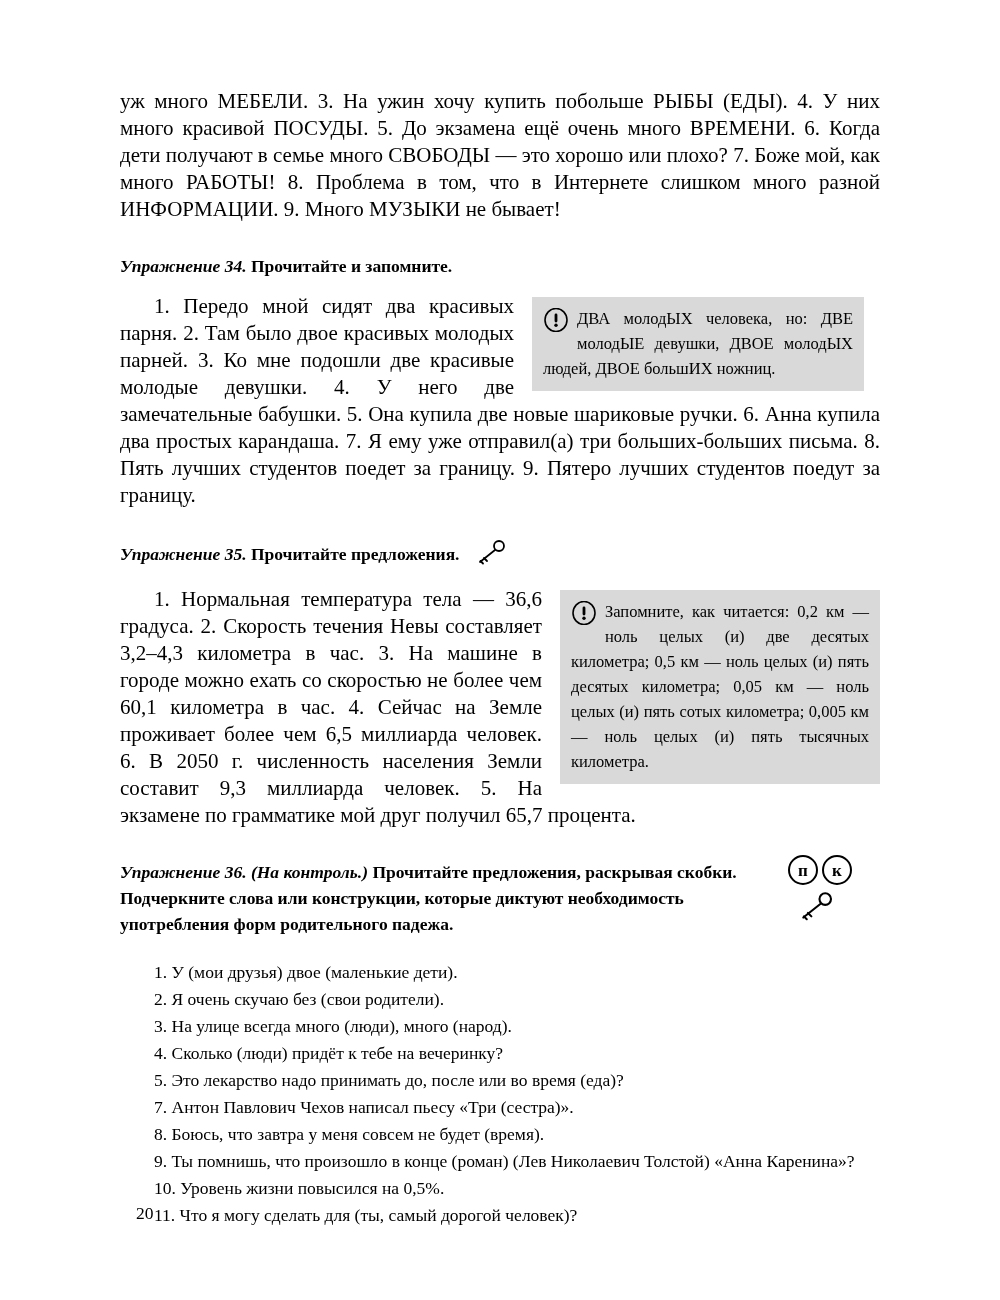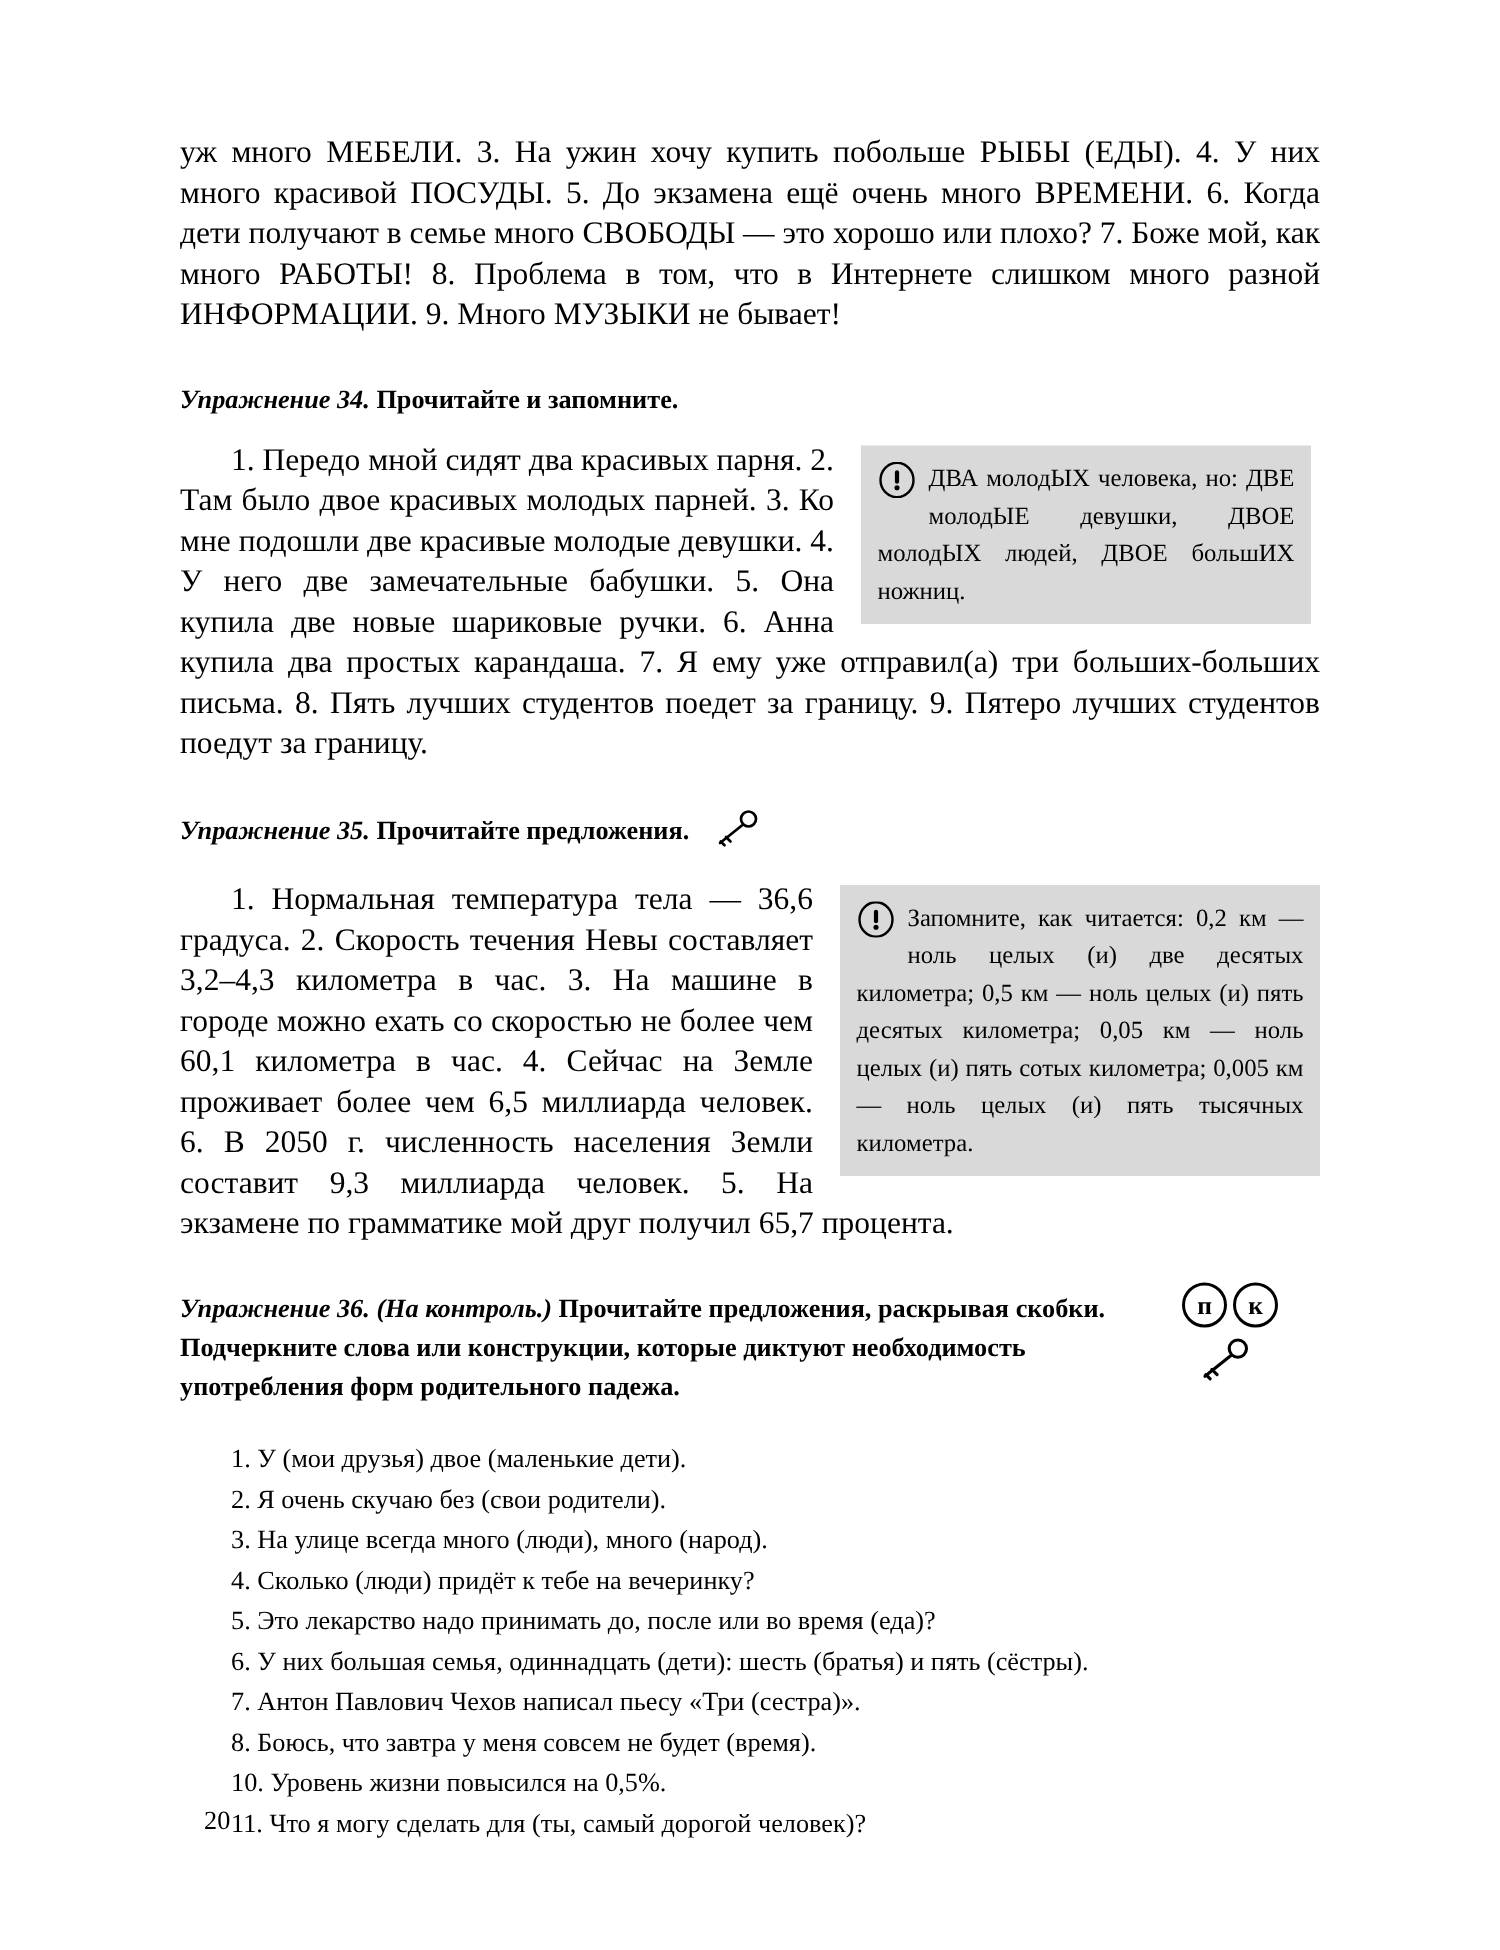--- a/index.html
+++ b/index.html
@@ -57,22 +57,22 @@
     position: relative;
   }
   .note .bang {
     float: left;
     width: 26px;
     height: 24px;
     margin: 2px 8px 0 0;
   }
   .note-34 {
     float: right;
-    width: 300px;
-    margin: 4px 6px 6px 18px;
+    width: 332px;
+    margin: 4px 16px 6px 18px;
   }
   .note-35 {
     float: right;
     width: 320px;
     margin: 4px 0 6px 18px;
   }
   .clearfix::after {
     content: "";
     display: block;
     clear: both;
@@ -209,22 +209,22 @@
   </div>
 
   <div class="spacer-md"></div>
 
   <div>
     <p class="list-line">1. У (мои друзья) двое (маленькие дети).</p>
     <p class="list-line">2. Я очень скучаю без (свои родители).</p>
     <p class="list-line">3. На улице всегда много (люди), много (народ).</p>
     <p class="list-line">4. Сколько (люди) придёт к тебе на вечеринку?</p>
     <p class="list-line">5. Это лекарство надо принимать до, после или во время (еда)?</p>
-    <p class="list-line">6. У них большая семья, одиннадцать (дети): шесть (братья) и пять (сёстры).</p>
     <p class="list-line">7. Антон Павлович Чехов написал пьесу «Три (сестра)».</p>
     <p class="list-line">8. Боюсь, что завтра у меня совсем не будет (время).</p>
+    <p class="list-line">9. Ты помнишь, что произошло в конце (роман) (Лев Николаевич Толстой) «Анна Каренина»?</p>
     <p class="list-line">10. Уровень жизни повысился на 0,5%.</p>
     <p class="list-line">11. Что я могу сделать для (ты, самый дорогой человек)?</p>
   </div>
 
 </div>
 
 <div class="page-num">20</div>
 
 </body></html>

